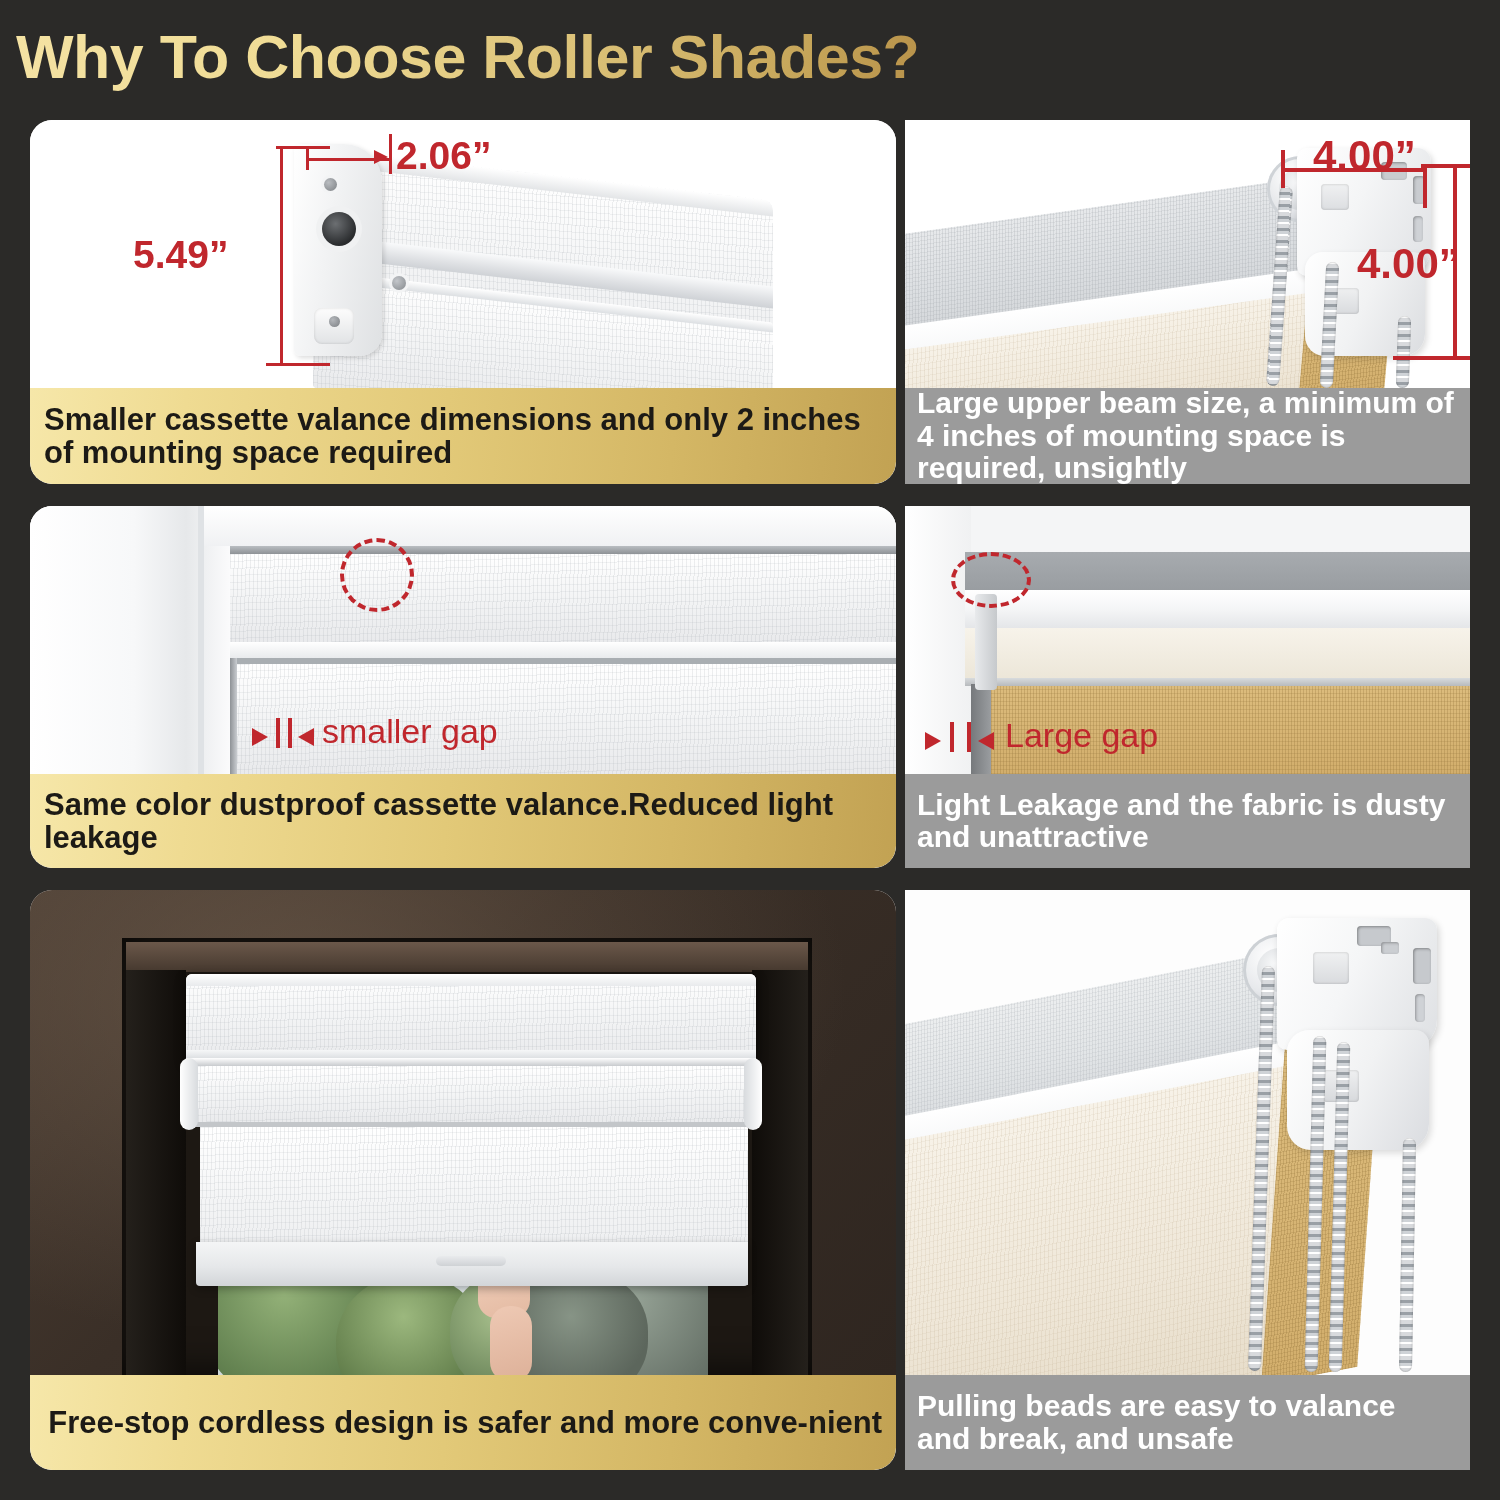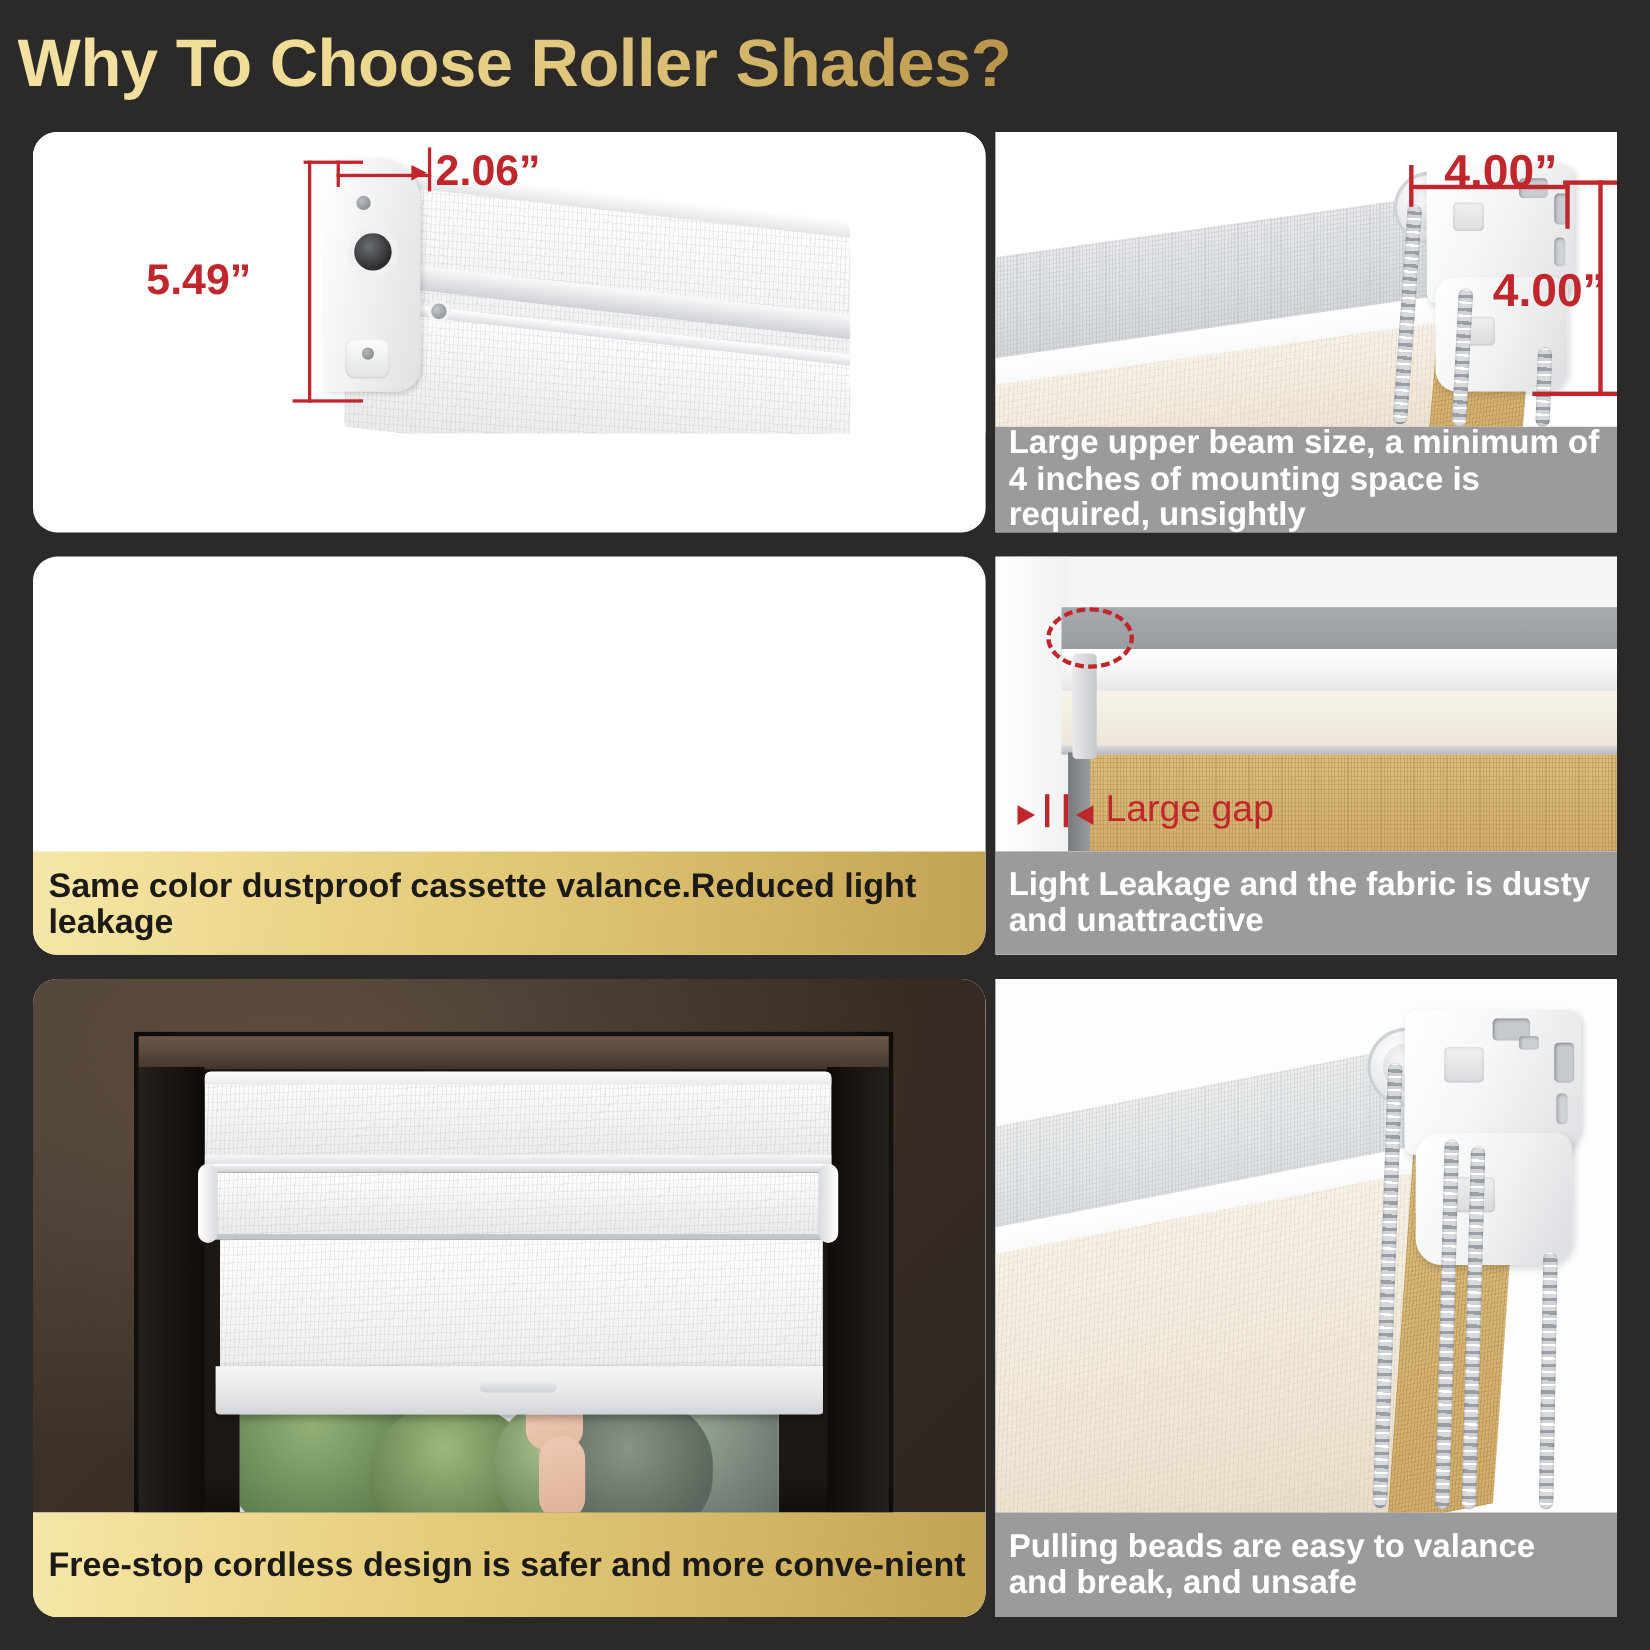--- a/index.html
+++ b/index.html
@@ -122,20 +122,23 @@
       <div class="rl" style="left:276px; top:26px; width:3px; height:24px;"></div>
       <div class="rl" style="left:359px; top:14px; width:3px; height:40px;"></div>
       <div class="arrow-r" style="left:344px; top:30px; border-top-width:7px; border-bottom-width:7px; border-left-width:14px;"></div>
       <div class="rtxt" style="left:366px; top:14px; font-size:39px;">2.06”</div>
 
       <div class="rl" style="left:250px; top:26px; width:3px; height:220px;"></div>
       <div class="rl" style="left:246px; top:26px; width:54px; height:3px;"></div>
       <div class="rl" style="left:236px; top:243px; width:64px; height:3px;"></div>
       <div class="rtxt" style="left:103px; top:113px; font-size:39px;">5.49”</div>
     </div>
+    <div class="cap gold" style="height:96px; font-size:31px;">
+      <span class="txt">Smaller cassette valance dimensions and only 2 inches of mounting space required</span>
+    </div>
   </div>
 
   <div class="panel right" style="left:905px; top:120px; width:565px; height:364px;">
     <div class="media" style="height:268px;">
 
       <div style="position:absolute; left:-20px; top:56px; width:430px; height:106px; transform:skewY(-8deg); transform-origin:right top; overflow:hidden;">
         <div style="position:absolute; inset:0; background:
           repeating-linear-gradient(90deg, rgba(160,165,170,.25) 0 1px, rgba(255,255,255,0) 1px 3px),
           repeating-linear-gradient(0deg, rgba(160,165,170,.18) 0 1px, rgba(255,255,255,0) 1px 4px),
           linear-gradient(180deg,#e7e9eb 0%,#dcdfe2 55%,#d3d6d9 100%);"></div>
@@ -179,20 +182,44 @@
       <div class="rl" style="left:516px; top:44px; width:52px; height:4px;"></div>
       <div class="rl" style="left:488px; top:236px; width:80px; height:4px;"></div>
       <div class="rtxt" style="left:452px; top:120px; font-size:42px;">4.00”</div>
     </div>
     <div class="cap gray" style="height:96px; font-size:30px; padding-left:12px;">
       <span class="txt">Large upper beam size, a minimum of 4 inches of mounting space is required, unsightly</span>
     </div>
   </div>
 
   <div class="panel left" style="left:30px; top:506px; width:866px; height:362px;">
+    <div class="media" style="height:268px; background:#f5f6f7;">
+
+      <div style="position:absolute; left:0; top:0; width:200px; height:268px; background:linear-gradient(90deg,#ffffff 0%,#f7f8f9 52%,#e6e8ea 78%,#fbfbfc 100%);"></div>
+      <div style="position:absolute; left:168px; top:0; width:6px; height:268px; background:#dfe2e5;"></div>
+
+      <div style="position:absolute; left:174px; top:0; right:0; height:40px; background:linear-gradient(180deg,#ffffff,#f0f1f3);"></div>
+
+      <div style="position:absolute; left:200px; top:40px; right:0; height:8px; background:linear-gradient(180deg,#b9bdc1,#8e9296);"></div>
+      <div class="fabric-white" style="position:absolute; left:200px; top:48px; right:0; height:88px;"></div>
+      <div style="position:absolute; left:200px; top:136px; right:0; height:16px; background:linear-gradient(180deg,#ffffff,#e9ebed);"></div>
+      <div style="position:absolute; left:200px; top:152px; right:0; height:6px; background:#a9aeb2;"></div>
+
+      <div class="fabric-white" style="position:absolute; left:206px; top:158px; right:0; bottom:0;"></div>
+
+      <div style="position:absolute; left:200px; top:152px; width:7px; bottom:0; background:linear-gradient(90deg,#8e9296,#c9ccd0);"></div>
+
+      <div class="dash-circle" style="left:310px; top:32px; width:74px; height:74px;"></div>
+
+      <div class="arrow-r" style="left:222px; top:222px;"></div>
+      <div class="rl" style="left:246px; top:212px; width:4px; height:30px;"></div>
+      <div class="rl" style="left:258px; top:212px; width:4px; height:30px;"></div>
+      <div class="arrow-l" style="left:268px; top:222px;"></div>
+      <div class="rtxt thin" style="left:292px; top:206px; font-size:34px;">smaller gap</div>
+    </div>
     <div class="cap gold" style="height:94px; font-size:31px;">
       <span class="txt">Same color dustproof cassette valance.Reduced light leakage</span>
     </div>
   </div>
 
   <div class="panel right" style="left:905px; top:506px; width:565px; height:362px;">
     <div class="media" style="height:268px; background:#f4f5f6;">
 
       <div style="position:absolute; left:0; top:0; width:66px; height:268px; background:linear-gradient(90deg,#ffffff,#f0f1f2);"></div>
 
@@ -260,21 +287,21 @@
       <div style="position:absolute; left:162px; top:232px; width:558px; height:5px; background:#c3c6c9;"></div>
 
       <div class="fabric-white" style="position:absolute; left:170px; top:237px; width:548px; height:158px;"></div>
 
       <div style="position:absolute; left:166px; top:352px; width:552px; height:44px; background:linear-gradient(180deg,#f4f5f6 0%,#e6e8ea 55%,#d2d5d8 100%); border-radius:0 0 4px 4px; box-shadow:0 3px 8px rgba(0,0,0,.3);"></div>
       <div style="position:absolute; left:406px; top:366px; width:70px; height:10px; border-radius:5px; background:linear-gradient(180deg,#e9ebed,#cfd2d5);"></div>
 
       <div style="position:absolute; left:150px; top:168px; width:18px; height:72px; border-radius:9px; background:linear-gradient(90deg,#ffffff,#d8dbde);"></div>
       <div style="position:absolute; left:714px; top:168px; width:18px; height:72px; border-radius:9px; background:linear-gradient(270deg,#ffffff,#d8dbde);"></div>
     </div>
-    <div class="cap gold" style="height:95px; font-size:31px;">
+    <div class="cap gold" style="height:95px; font-size:31px;text-align:right;">
       <span class="txt">Free-stop cordless design is safer and more conve-nient</span>
     </div>
   </div>
 
   <div class="panel right" style="left:905px; top:890px; width:565px; height:580px;">
     <div class="media" style="height:485px; background:#fdfdfd;">
 
       <div style="position:absolute; left:-20px; top:60px; width:400px; height:110px; transform:skewY(-11deg); transform-origin:right top; overflow:hidden;">
         <div style="position:absolute; inset:0; background:
            repeating-linear-gradient(90deg, rgba(165,170,176,.22) 0 1px, rgba(255,255,255,0) 1px 3px),

